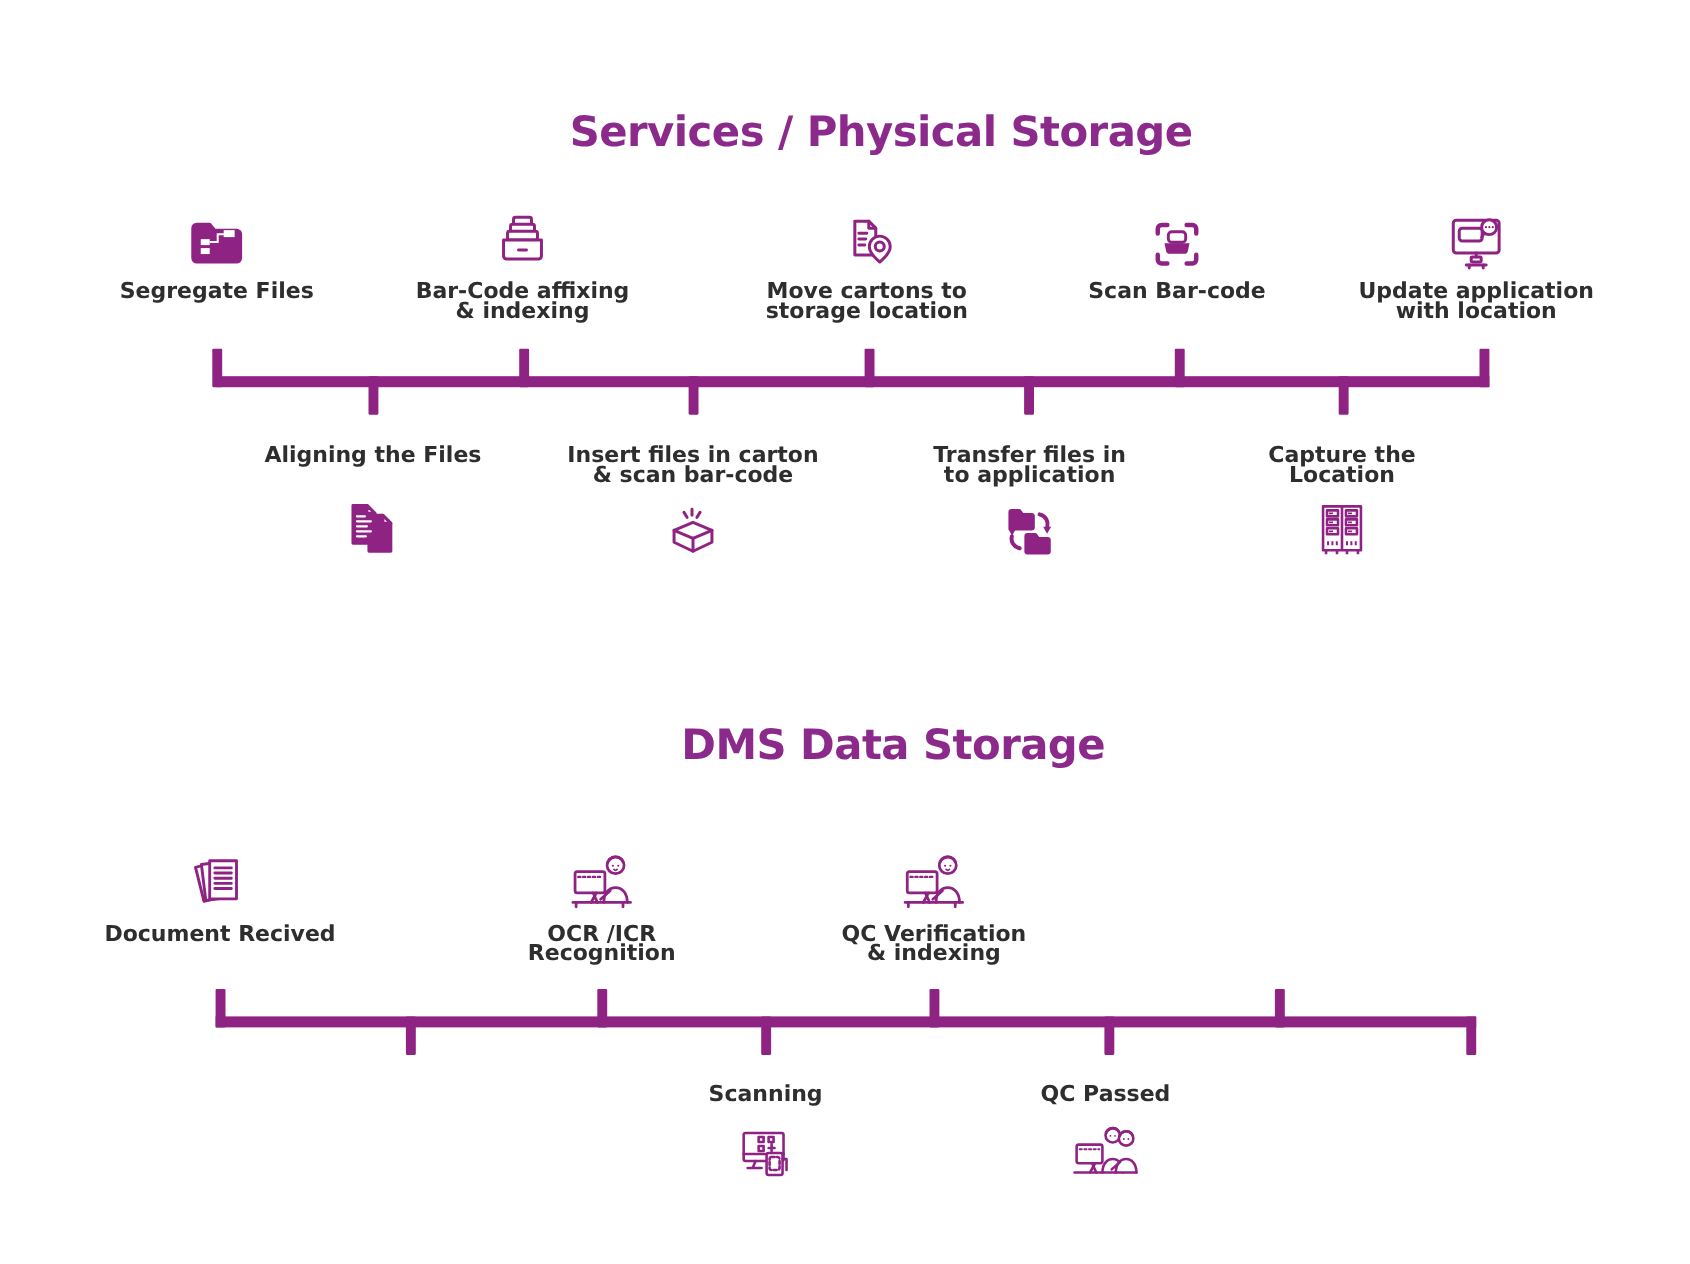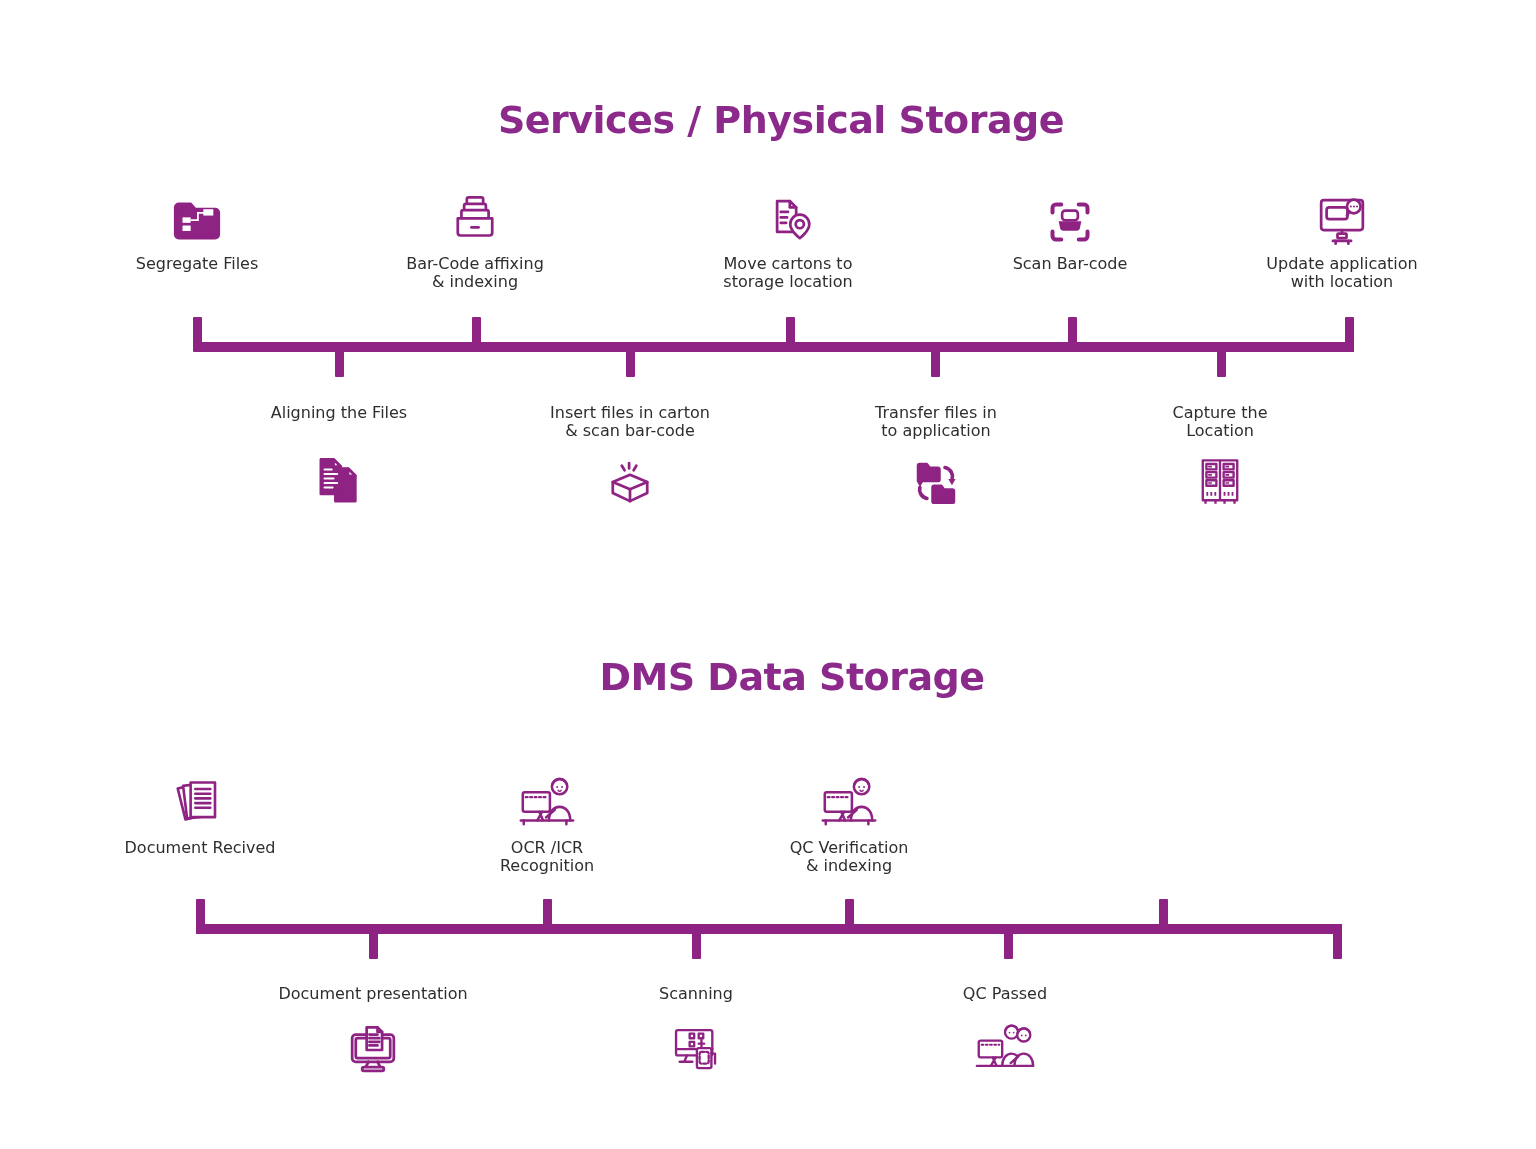--- a/index.html
+++ b/index.html
@@ -17,41 +17,42 @@
     overflow:hidden;
   }
   .section-title{
     position:absolute;
     transform:translateX(-50%);
     font-size:38px;
     font-weight:700;
     letter-spacing:-0.5px;
     color:var(--title);
     white-space:nowrap;
+    margin-left:20px;
   }
   .node{
     position:absolute;
     width:240px;
     display:flex;
     flex-direction:column;
     align-items:center;
     text-align:center;
   }
   .icon-box{
     height:64px;
     display:flex;
     align-items:flex-end;
     justify-content:center;
   }
   .icon-box svg{color:var(--brand);}
   .node-label{
     margin-top:5px;
-    font-size:16px;
+    font-size:20px;
     line-height:18px;
-    font-weight:400;
+    font-weight:700;
     color:var(--text);
     white-space:pre-line;
     text-align:center;
   }
   .node.below .node-label{margin-top:12px;}
   .node.below .label-box-tall{height:44px;}
   .node.below .label-box-short{height:30px;}
   .bar,.tick{
     position:absolute;
     background:var(--brand);
@@ -385,28 +386,20 @@
   <div class="bar" style="left:196px;top:924px;width:1146px"></div>
   <div class="tick" style="left:196px;top:899px"></div>
   <div class="tick" style="left:543px;top:899px"></div>
   <div class="tick" style="left:845px;top:899px"></div>
   <div class="tick" style="left:1159px;top:899px"></div>
   <div class="tick" style="left:369px;top:924px"></div>
   <div class="tick" style="left:692px;top:924px"></div>
   <div class="tick" style="left:1004px;top:924px"></div>
   <div class="tick" style="left:1333px;top:924px"></div>
 
-  <div class="node below" style="left:253px;top:973px">
-    <div class="node-label label-box-short">Document presentation</div>
-    <div class="icon-box">
-        <svg class="icon" width="58" height="58" viewBox="0 0 64 64">
-          <use href="#sym-monitor-doc"></use>
-        </svg>
-      </div>
-  </div>
   <div class="node below" style="left:576px;top:973px">
     <div class="node-label label-box-short">Scanning</div>
     <div class="icon-box">
         <svg class="icon" width="58" height="58" viewBox="0 0 64 64">
           <use href="#sym-scanner"></use>
         </svg>
       </div>
   </div>
   <div class="node below" style="left:885px;top:973px">
     <div class="node-label label-box-short">QC Passed</div>

